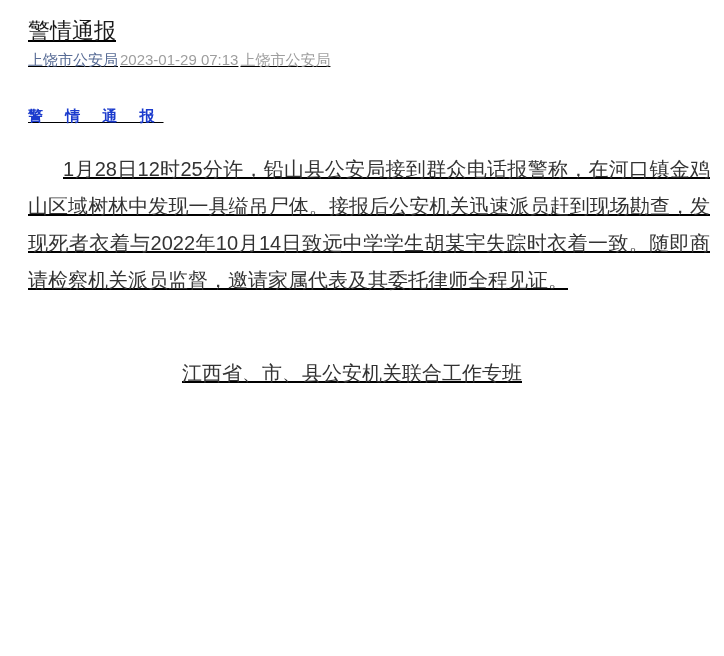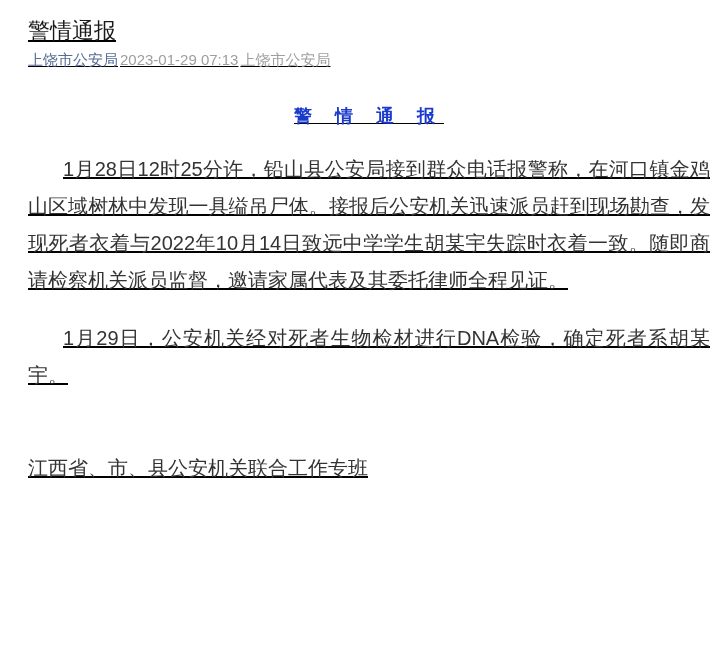--- a/index.html
+++ b/index.html
@@ -39,42 +39,41 @@
   }
   .account-name{
     color:var(--account-link);
     cursor:pointer;
   }
   .byline .meta{
     color:var(--meta-gray);
   }
   .notice-heading{
     margin-top:32px;
-    text-align:center;
-    font-size:18px;
+    font-size:15px;
     font-weight:700;
     color:var(--heading-blue);
     letter-spacing:9px;
     line-height:28px;
   }
   .article-body{
     margin-top:6px;
     font-size:20px;
     line-height:37px;
     color:var(--body-text);
     text-align:justify;
   }
   .article-body p{
     text-indent:1.75em;
     margin-top:21px;
   }
   .article-body p.first{
   }
   .signature{
-    text-align:left;
+    text-align:center;
     text-indent:0 !important;
     padding-right:34px;
   }
   .signature.unit{
     margin-top:56px !important;
   }
   .signature.date{
     margin-top:16px !important;
   }
 </style>
@@ -90,21 +89,20 @@
     <span class="meta">2023-01-29 07:13</span>
     <span class="meta">上饶市公安局</span>
   </div>
 
   <div class="article-body">
 
     <h2 class="notice-heading">警 情 通 报</h2>
 
     <p class="first">1月28日12时25分许，铅山县公安局接到群众电话报警称，在河口镇金鸡山区域树林中发现一具缢吊尸体。接报后公安机关迅速派员赶到现场勘查，发现死者衣着与2022年10月14日致远中学学生胡某宇失踪时衣着一致。随即商请检察机关派员监督，邀请家属代表及其委托律师全程见证。</p>
 
-    <p>1月29日，公安机关经对死者生物检材进行DNA检验，确定死者系胡某宇。</p>
 
 
     <p class="signature unit">江西省、市、县公安机关联合工作专班</p>
 
 
   </div>
 
 </div>
 
 </body></html>

